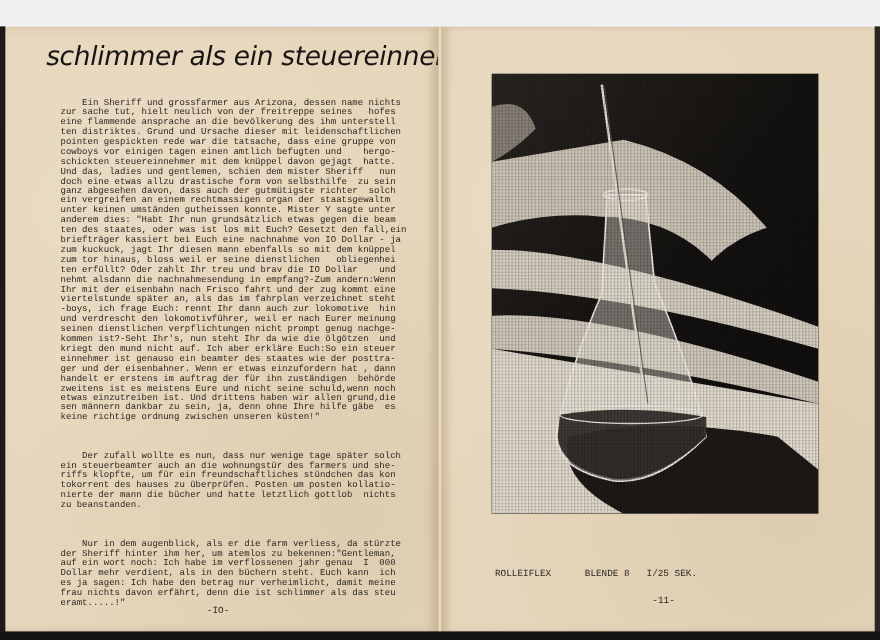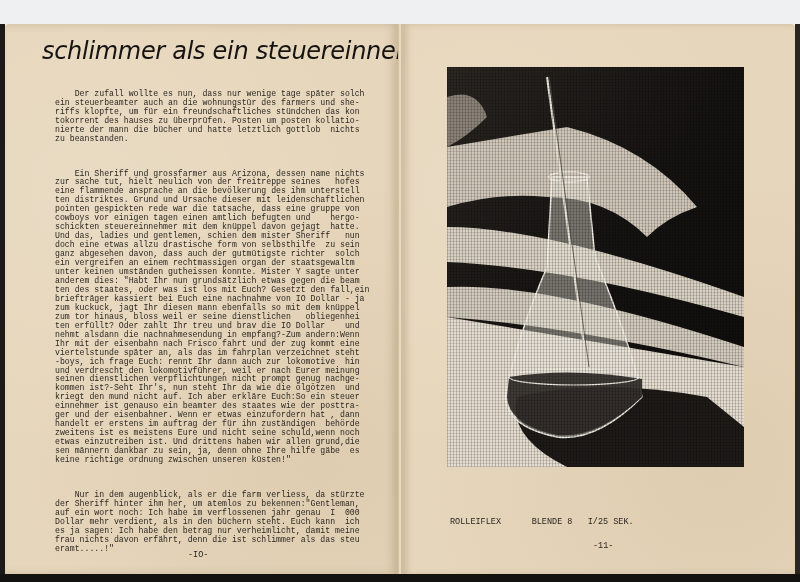--- a/index.html
+++ b/index.html
@@ -46,26 +46,20 @@
 </style>
 </head>
 <body>
 
 <div class="left-edge"></div>
 <div class="right-edge"></div>
 
 <div class="page page-left">
   <div class="title">schlimmer als ein steuereinnehmer</div>
   <div class="body-text">
-    <div class="para">    Der zufall wollte es nun, dass nur wenige tage später solch
-ein steuerbeamter auch an die wohnungstür des farmers und she-
-riffs klopfte, um für ein freundschaftliches stündchen das kon
-tokorrent des hauses zu überprüfen. Posten um posten kollatio-
-nierte der mann die bücher und hatte letztlich gottlob  nichts
-zu beanstanden.</div>
     <div class="para">    Ein Sheriff und grossfarmer aus Arizona, dessen name nichts
 zur sache tut, hielt neulich von der freitreppe seines   hofes
 eine flammende ansprache an die bevölkerung des ihm unterstell
 ten distriktes. Grund und Ursache dieser mit leidenschaftlichen
 pointen gespickten rede war die tatsache, dass eine gruppe von
 cowboys vor einigen tagen einen amtlich befugten und    hergo-
 schickten steuereinnehmer mit dem knüppel davon gejagt  hatte.
 Und das, ladies und gentlemen, schien dem mister Sheriff   nun
 doch eine etwas allzu drastische form von selbsthilfe  zu sein
 ganz abgesehen davon, dass auch der gutmütigste richter  solch
@@ -85,20 +79,26 @@
 seinen dienstlichen verpflichtungen nicht prompt genug nachge-
 kommen ist?-Seht Ihr's, nun steht Ihr da wie die ölgötzen  und
 kriegt den mund nicht auf. Ich aber erkläre Euch:So ein steuer
 einnehmer ist genauso ein beamter des staates wie der posttra-
 ger und der eisenbahner. Wenn er etwas einzufordern hat , dann
 handelt er erstens im auftrag der für ihn zuständigen  behörde
 zweitens ist es meistens Eure und nicht seine schuld,wenn noch
 etwas einzutreiben ist. Und drittens haben wir allen grund,die
 sen männern dankbar zu sein, ja, denn ohne Ihre hilfe gäbe  es
 keine richtige ordnung zwischen unseren küsten!"</div>
+    <div class="para">    Der zufall wollte es nun, dass nur wenige tage später solch
+ein steuerbeamter auch an die wohnungstür des farmers und she-
+riffs klopfte, um für ein freundschaftliches stündchen das kon
+tokorrent des hauses zu überprüfen. Posten um posten kollatio-
+nierte der mann die bücher und hatte letztlich gottlob  nichts
+zu beanstanden.</div>
     <div class="para">    Nur in dem augenblick, als er die farm verliess, da stürzte
 der Sheriff hinter ihm her, um atemlos zu bekennen:"Gentleman,
 auf ein wort noch: Ich habe im verflossenen jahr genau  I  000
 Dollar mehr verdient, als in den büchern steht. Euch kann  ich
 es ja sagen: Ich habe den betrag nur verheimlicht, damit meine
 frau nichts davon erfährt, denn die ist schlimmer als das steu
 eramt.....!"</div>
     <div class="para">    Auf die frage, wo denn die "unterschlagenen" tausend Dollar
 wären, pfiff der farmer und Sheriff schlau durch die zähne !</div>
     

